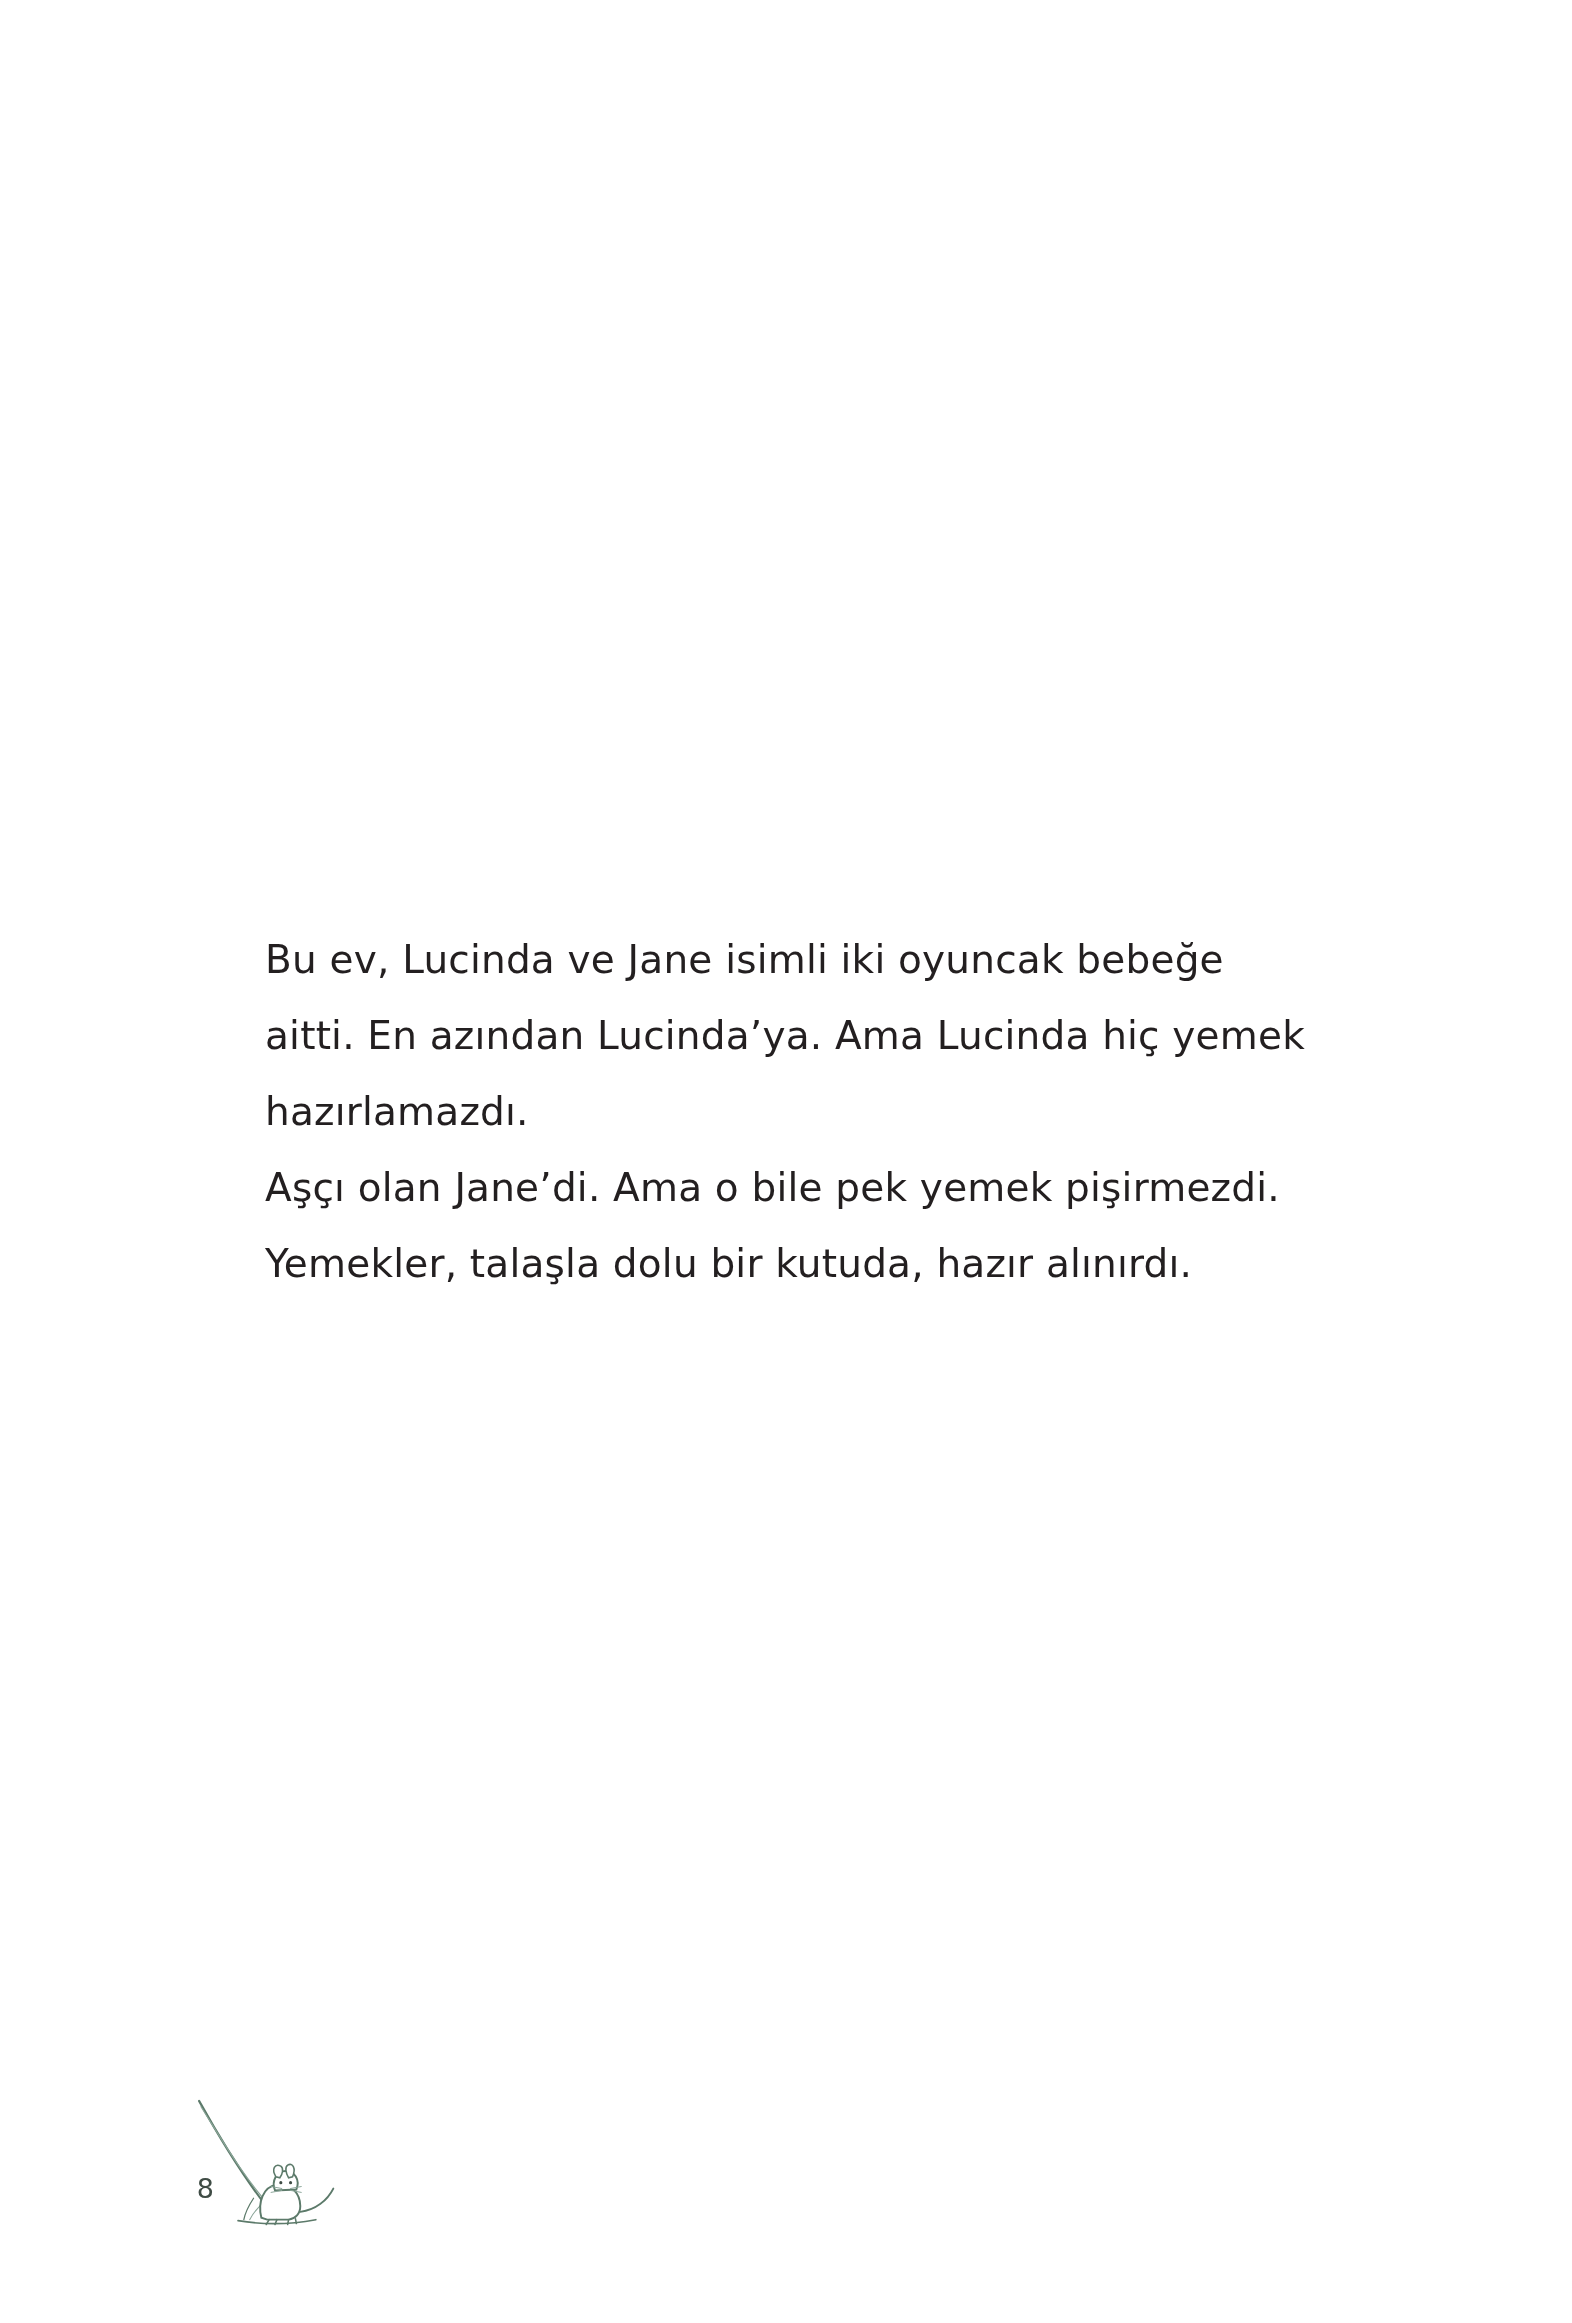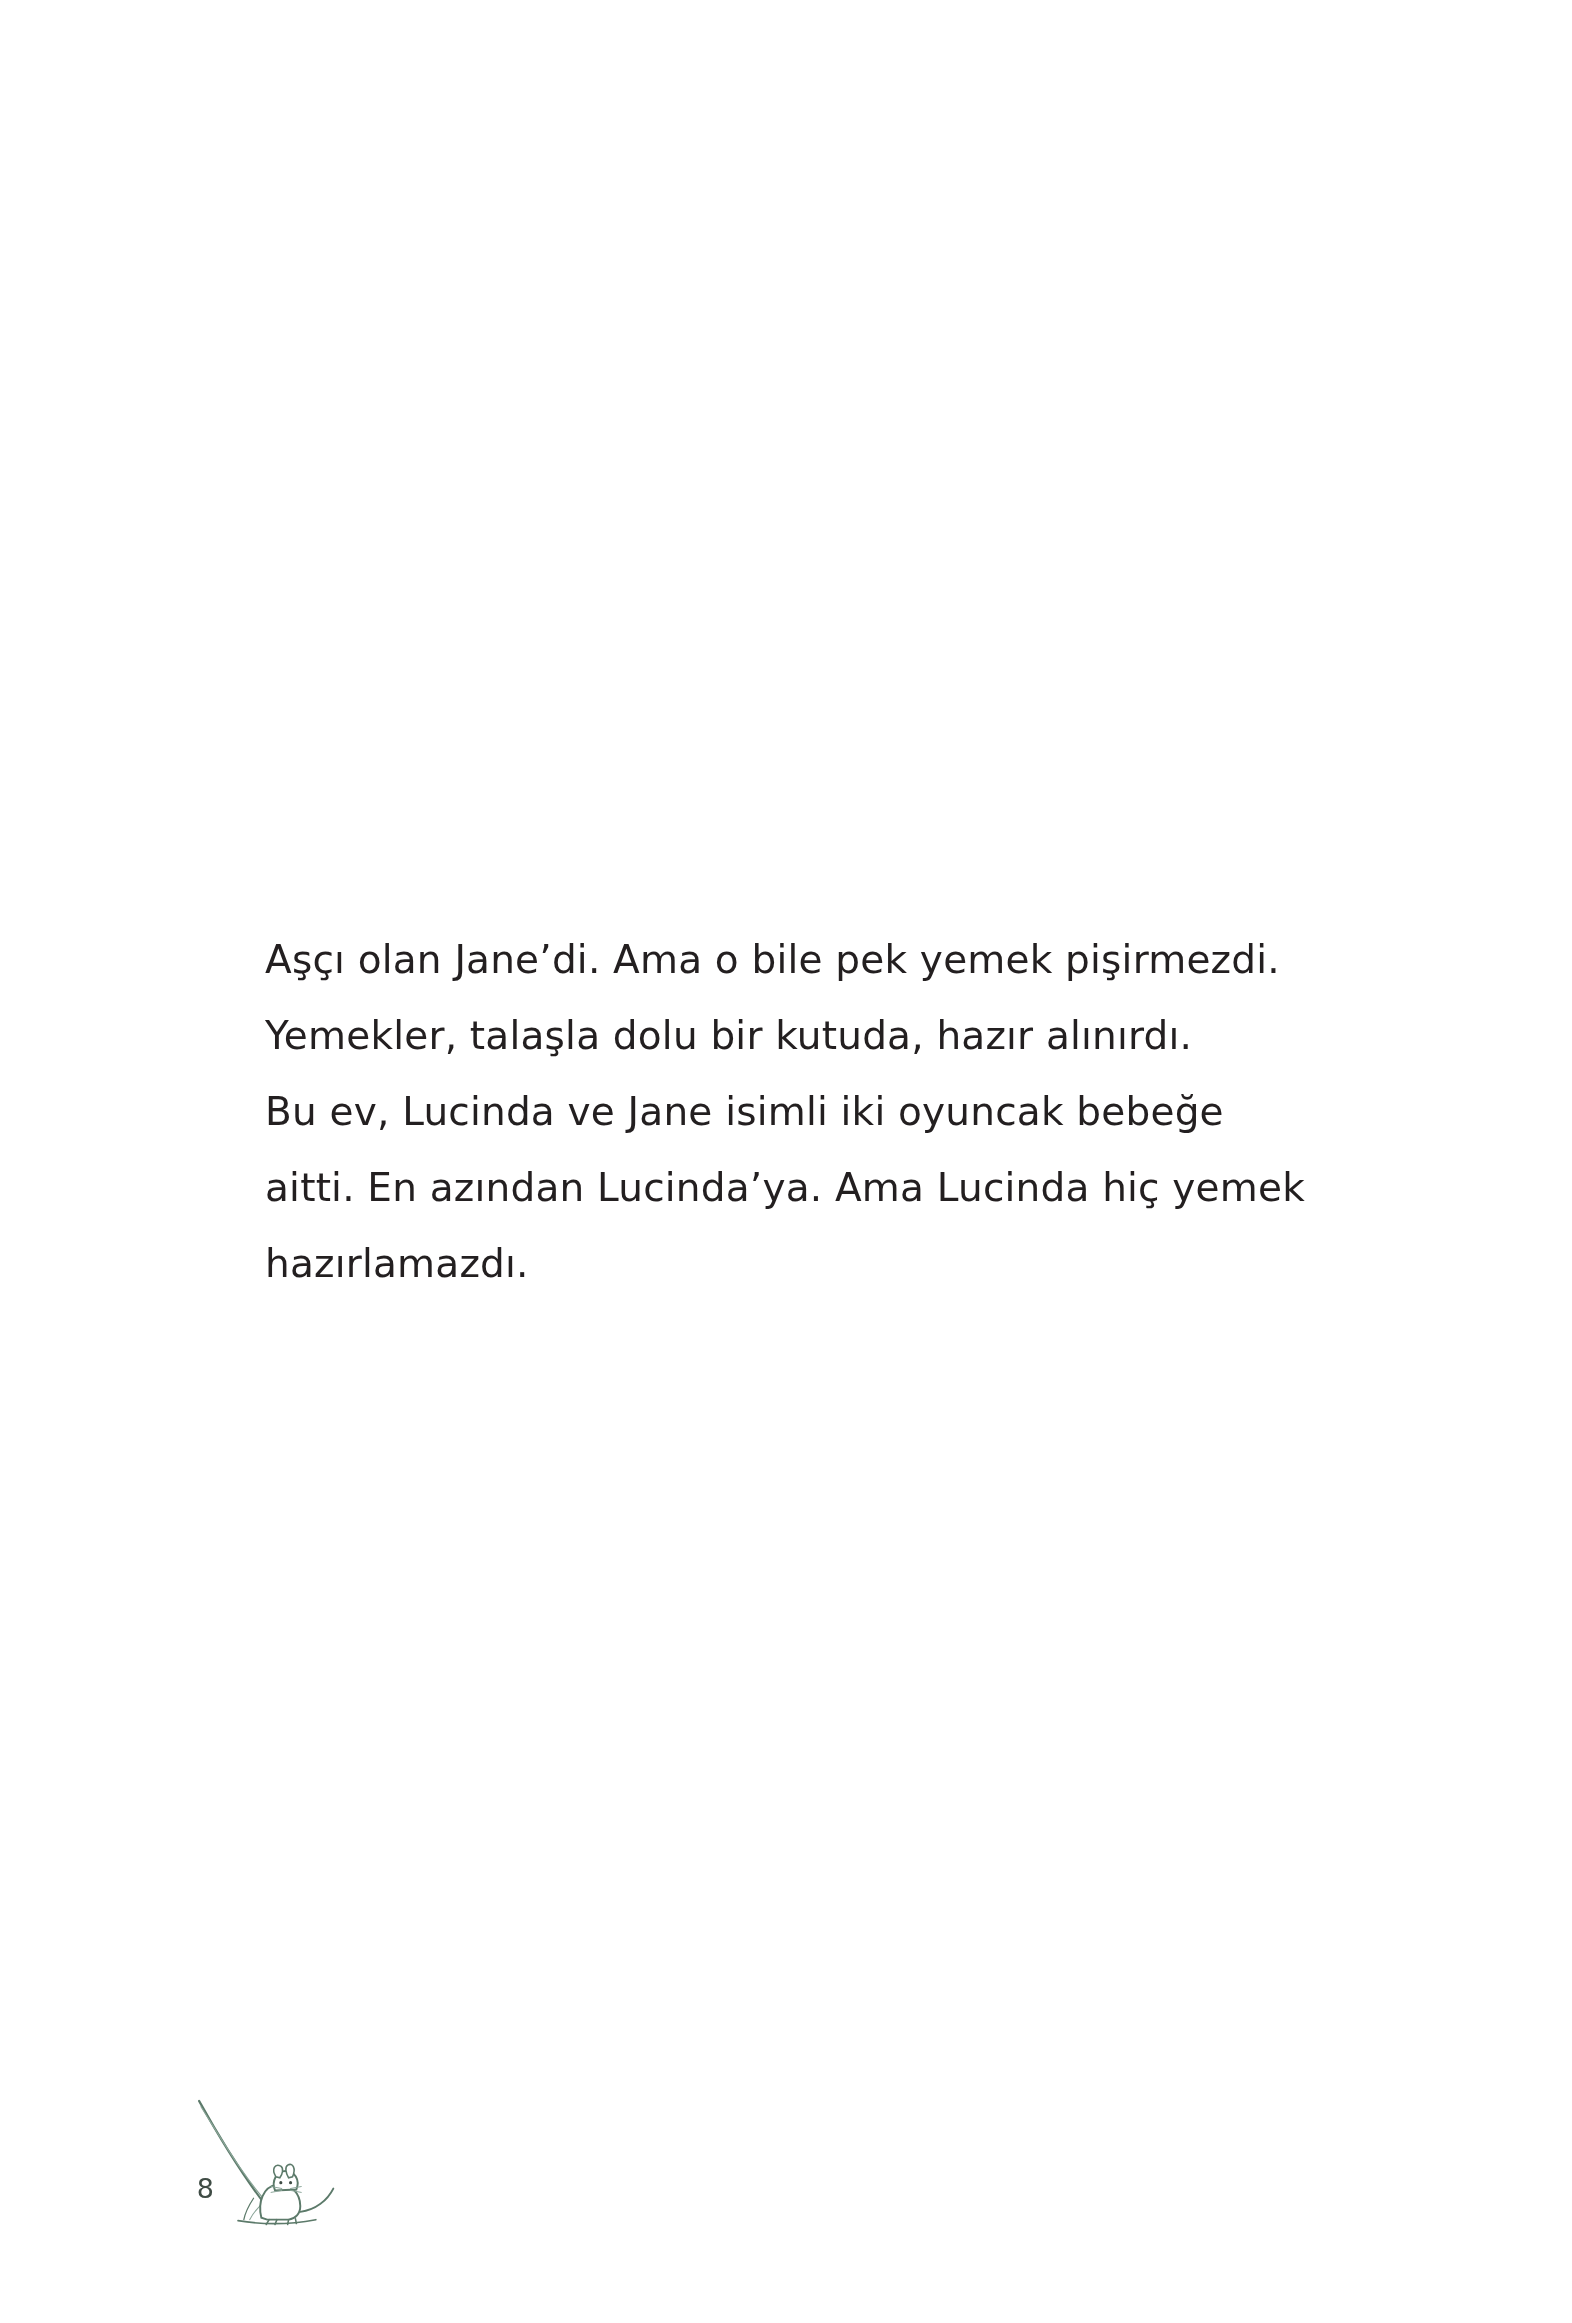--- a/index.html
+++ b/index.html
@@ -58,22 +58,22 @@
     left: 0;
     top: 0;
   }
 </style>
 </head>
 <body>
 
 <div class="page">
 
   <div class="text-block">
+    <p class="para">Bu ev, Lucinda ve Jane isimli iki oyuncak bebeğe aitti. En azından Lucinda’ya. Ama Lucinda hiç yemek hazırlamazdı.</p>
     <p class="para">Aşçı olan Jane’di. Ama o bile pek yemek pişirmezdi. Yemekler, talaşla dolu bir kutuda, hazır alınırdı.</p>
-    <p class="para">Bu ev, Lucinda ve Jane isimli iki oyuncak bebeğe aitti. En azından Lucinda’ya. Ama Lucinda hiç yemek hazırlamazdı.</p>
   </div>
 
   <div class="footer">
 
     <span class="vignette">
       <svg width="215" height="146" viewBox="0 0 220 150" fill="none" xmlns="http://www.w3.org/2000/svg">
 
         <path d="M14 4 C34 40, 58 80, 86 116" stroke="#5c7a6a" stroke-width="2.2" fill="none" stroke-linecap="round"></path>
         <path d="M16 10 C40 48, 62 86, 92 118" stroke="#8aa598" stroke-width="1.2" fill="none" stroke-linecap="round"></path>
 

